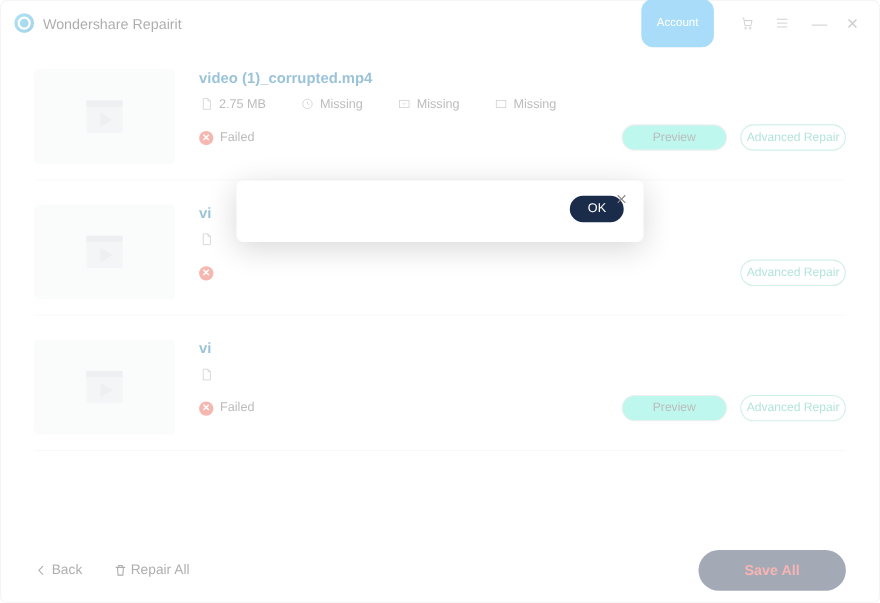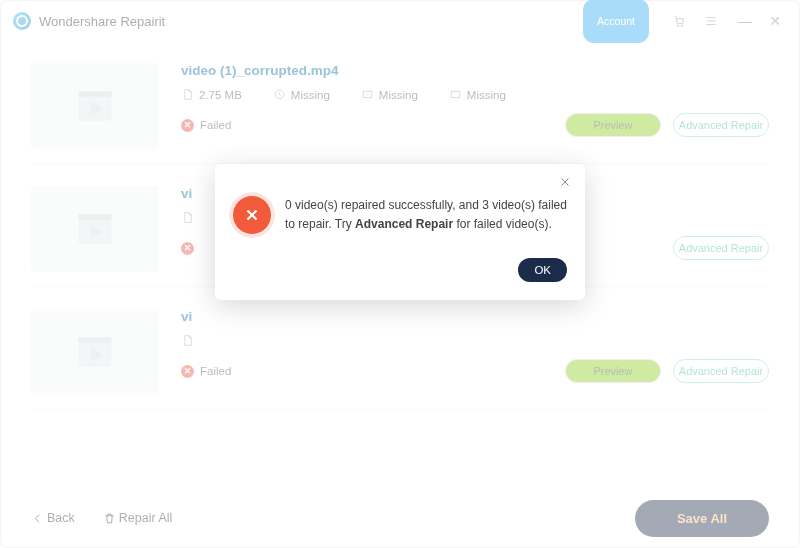--- a/index.html
+++ b/index.html
@@ -21,27 +21,27 @@
   .info { flex: 1; display: flex; flex-direction: column; }
   .fname { font-size: 13.5px; font-weight: 700; color: #0369a1; margin-bottom: 10px; }
   .meta-row { display: flex; gap: 31px; margin-bottom: 12px; }
   .meta { display: flex; align-items: center; gap: 5px; font-size: 11.5px; color: #555; }
   .meta svg { width: 13px; height: 13px; stroke: #888; fill: none; stroke-width: 1.3; }
   .status-row { display: flex; align-items: center; }
   .status-badge { display: flex; align-items: center; gap: 6px; font-size: 11.5px; color: #555; }
   .status-x { width: 13px; height: 13px; border-radius: 50%; background: #e94b3c; display: flex; align-items: center; justify-content: center; color: #fff; font-size: 9px; font-weight: bold; }
   .status-spacer { flex: 1; }
   .pill-btn { border-radius: 14px; font-size: 11px; padding: 5px 0; width: 96px; text-align: center; cursor: pointer; margin-left: 12px; }
-  .preview-btn { border: 1px solid #d8d8d8; color: #555; background: #84cc16; }
+  .preview-btn { border: 1px solid #d8d8d8; color: #555; background: #5eead4; }
   .advrep-btn { border: 1px solid #8cd6c9; color: #3bbaa2; background: #fff; }
   .footer { height: 58px; display: flex; align-items: center; padding: 0 30px; }
   .foot-btn { display: flex; align-items: center; gap: 3px; font-size: 12.5px; color: #333; cursor: pointer; margin-right: 28px; }
   .foot-btn svg { width: 13px; height: 13px; stroke: #333; fill: none; stroke-width: 1.8; }
   .foot-spacer { flex: 1; }
-  .saveall-btn { background: #1b2b4a; color: #fdba74; border: none; border-radius: 22px; font-size: 13px; font-weight: 600; padding: 11px 42px; cursor: pointer; }
+  .saveall-btn { background: #1b2b4a; color: #ef4444; border: none; border-radius: 22px; font-size: 13px; font-weight: 600; padding: 11px 42px; cursor: pointer; }
   .modal-backdrop { position: absolute; inset: 0; background: rgba(255,255,255,0.6); display: flex; align-items: flex-start; justify-content: center; padding-top: 164px; }
   .modal { width: 370px; background: #fff; border-radius: 6px; box-shadow: 0 6px 28px rgba(0,0,0,0.16); padding: 14px 18px 18px 18px; position: relative; }
   .modal-close { position: absolute; top: 10px; right: 12px; width: 14px; height: 14px; cursor: pointer; color: #888; }
   .modal-close svg { width: 12px; height: 12px; stroke: currentColor; stroke-width: 2; }
   .modal-body { display: flex; align-items: flex-start; gap: 14px; margin-top: 18px; margin-bottom: 24px; }
   .modal-icon { width: 38px; height: 38px; border-radius: 50%; background: #f15a3a; display: flex; align-items: center; justify-content: center; flex-shrink: 0; box-shadow: 0 0 0 4px rgba(241,90,58,0.15); }
   .modal-icon svg { width: 18px; height: 18px; stroke: #fff; stroke-width: 3; }
   .modal-msg { font-size: 12px; line-height: 1.55; color: #444; }
   .modal-actions { text-align: right; }
   .modal-ok { background: #1b2b4a; color: #fff; border: none; border-radius: 14px; font-size: 11.5px; padding: 6px 16px; cursor: pointer; }
@@ -209,27 +209,17 @@
 
 </div>
 
 <div class="modal-backdrop">
   <div class="modal">
     <span class="modal-close">
       <svg viewBox="0 0 24 24">
           <path d="M5 5l14 14M19 5L5 19"></path>
         </svg>
     </span>
-    <div class="modal-body">
-      <div class="modal-icon">
-        <svg viewBox="0 0 24 24">
-            <path d="M6 6l12 12M18 6L6 18" fill="none"></path>
-          </svg>
-      </div>
-      <div class="modal-msg">
-        <span>0 video(s) repaired successfully, and 3 video(s) failed to repair. Try </span><b>Advanced Repair</b><span> for failed video(s).</span>
-      </div>
-    </div>
     <div class="modal-actions">
       <button class="modal-ok">OK</button>
     </div>
   </div>
 </div>
 
 </body></html>

